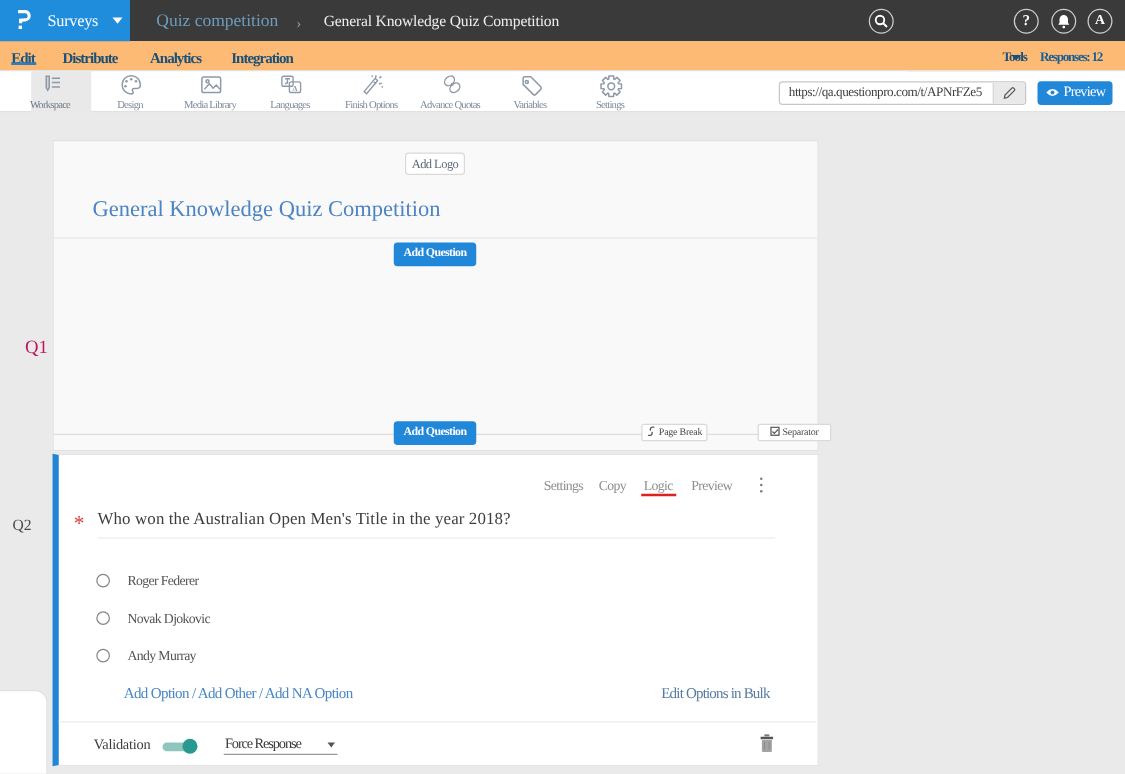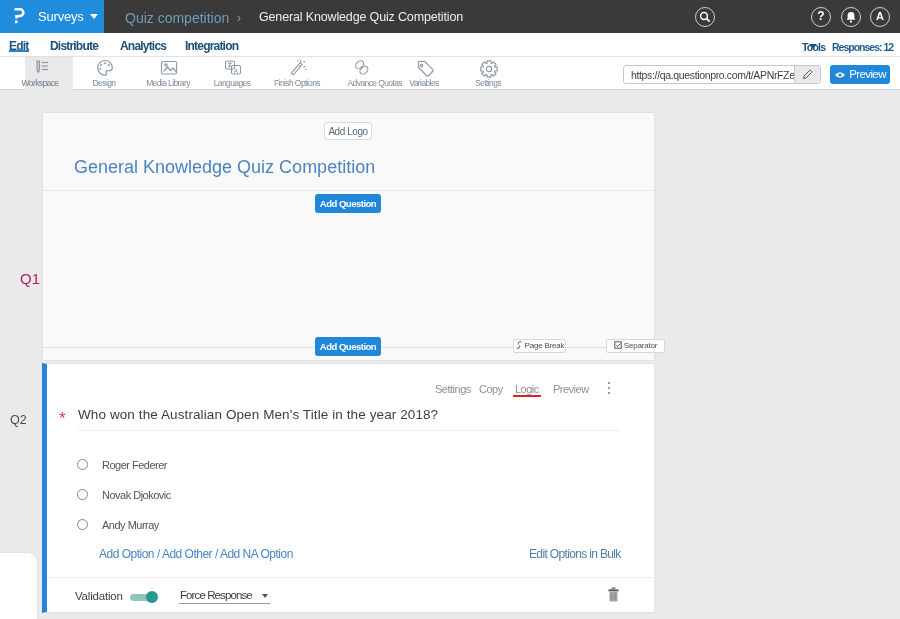--- a/index.html
+++ b/index.html
@@ -1,28 +1,28 @@
 <!DOCTYPE html>
 <html><head>
 <meta charset="utf-8">
 <style>
 * { margin:0; padding:0; box-sizing:border-box; }
 html,body { width:900px; height:619px; overflow:hidden; font-family:"Liberation Sans", sans-serif; background:#eaeaeb; }
-#page { position:relative; width:900px; height:619px; }
+#page { position:relative; width:900px; height:619px;font-family:Liberation Serif, serif; }
 
 #hdr { position:absolute; left:0; top:0; width:900px; height:33px; background:#3a3a3a; }
 #logoblk { position:absolute; left:0; top:0; width:104px; height:33px; background:#1f8ddb; }
 #bluestrip { position:absolute; left:0; top:33px; width:104px; height:2px; background:#1a6cb0; }
 .crumb1 { position:absolute; left:125px; top:10px; font-size:14px; color:#6e9cbc; white-space:nowrap; }
 .crumbsep { position:absolute; left:237px; top:11px; font-size:12px; color:#9a9a9a; }
 .crumb2 { position:absolute; left:259px; top:10px; font-size:12.5px; color:#eeeeee; letter-spacing:-0.15px; white-space:nowrap; }
 .hcirc { position:absolute; top:7px; width:20px; height:20px; border:1.4px solid rgba(255,255,255,0.75); border-radius:50%; color:#fff; text-align:center; }
 #upgrade { position:absolute; left:724px; top:7px; width:77px; height:18px; background:#f7a40a; border-radius:9px; color:#fff; font-size:10px; font-weight:bold; letter-spacing:-0.8px; text-align:center; line-height:18px; white-space:nowrap;margin-top:36px; }
 
-#row2 { position:absolute; left:0; top:33px; width:900px; height:24px; background:#ffffff; border-bottom:1px solid #e2e2e2; }
+#row2 { position:absolute; left:0; top:33px; width:900px; height:24px; background:#fdba74; border-bottom:1px solid #e2e2e2; }
 .tab { position:absolute; top:6px; font-size:12px; letter-spacing:-0.8px; color:#1b5078; font-weight:bold; white-space:nowrap; }
 
 #row3 { position:absolute; left:0; top:57px; width:900px; height:33px; background:#fff; border-bottom:1px solid #d8d8d8; }
 .titem { position:absolute; top:0; width:64px; height:33px; text-align:center; }
 .titem .lbl { position:absolute; left:-10px; right:-10px; top:21px; font-size:8.5px; color:#7e8a99; letter-spacing:-0.6px; white-space:nowrap; }
 .titem svg { position:absolute; left:50%; margin-left:-9px; top:2px; }
 
 #content { position:absolute; left:0; top:90px; width:900px; height:529px; background:#eaeaeb; }
 #card1 { position:absolute; left:42px; top:22px; width:613px; height:249px; background:#f9f9f9; border:1px solid #e1e1e1; }
 #card2 { position:absolute; left:42px; top:273px; width:613px; height:250px; background:#ffffff; border:1px solid #e3e3e3; border-left:5px solid #2385d6; }
@@ -129,21 +129,21 @@
         <g fill="none" stroke="#8f99a8" stroke-width="1.1">
           <path d="M12.1 3.7 l2 1.7 L5.3 16 l-2-1.7 z"></path>
           <path d="M10.9 6.4 l2 1.7"></path>
           <path d="M15.2 8.2 l2.2-.6 M12.9 1.2 l-.5 2.2 M15.5 3.5 l1.6-1.4"></path>
         </g>
         <circle cx="17.8" cy="10.4" r="0.7" fill="#8f99a8"></circle>
         <circle cx="9.8" cy="1.8" r="0.7" fill="#8f99a8"></circle>
       </svg>
       <div class="lbl">Finish Options</div>
     </div>
-    <div class="titem" style="left:328px;text-align:right;">
+    <div class="titem" style="left:328px;">
       <svg width="22" height="18" viewBox="0 0 22 18">
         <g fill="none" stroke="#8f99a8" stroke-width="1.15">
           <ellipse cx="8.6" cy="5.7" rx="4.4" ry="3.3" transform="rotate(-42 8.6 5.7)"></ellipse>
           <ellipse cx="12.9" cy="11.2" rx="4.4" ry="3.3" transform="rotate(-42 12.9 11.2)"></ellipse>
           <path d="M10.1 7.6 l1.6 1.9" stroke-width="1"></path>
         </g>
       </svg>
       <div class="lbl">Advance Quotas</div>
     </div>
     <div class="titem" style="left:392px;">

